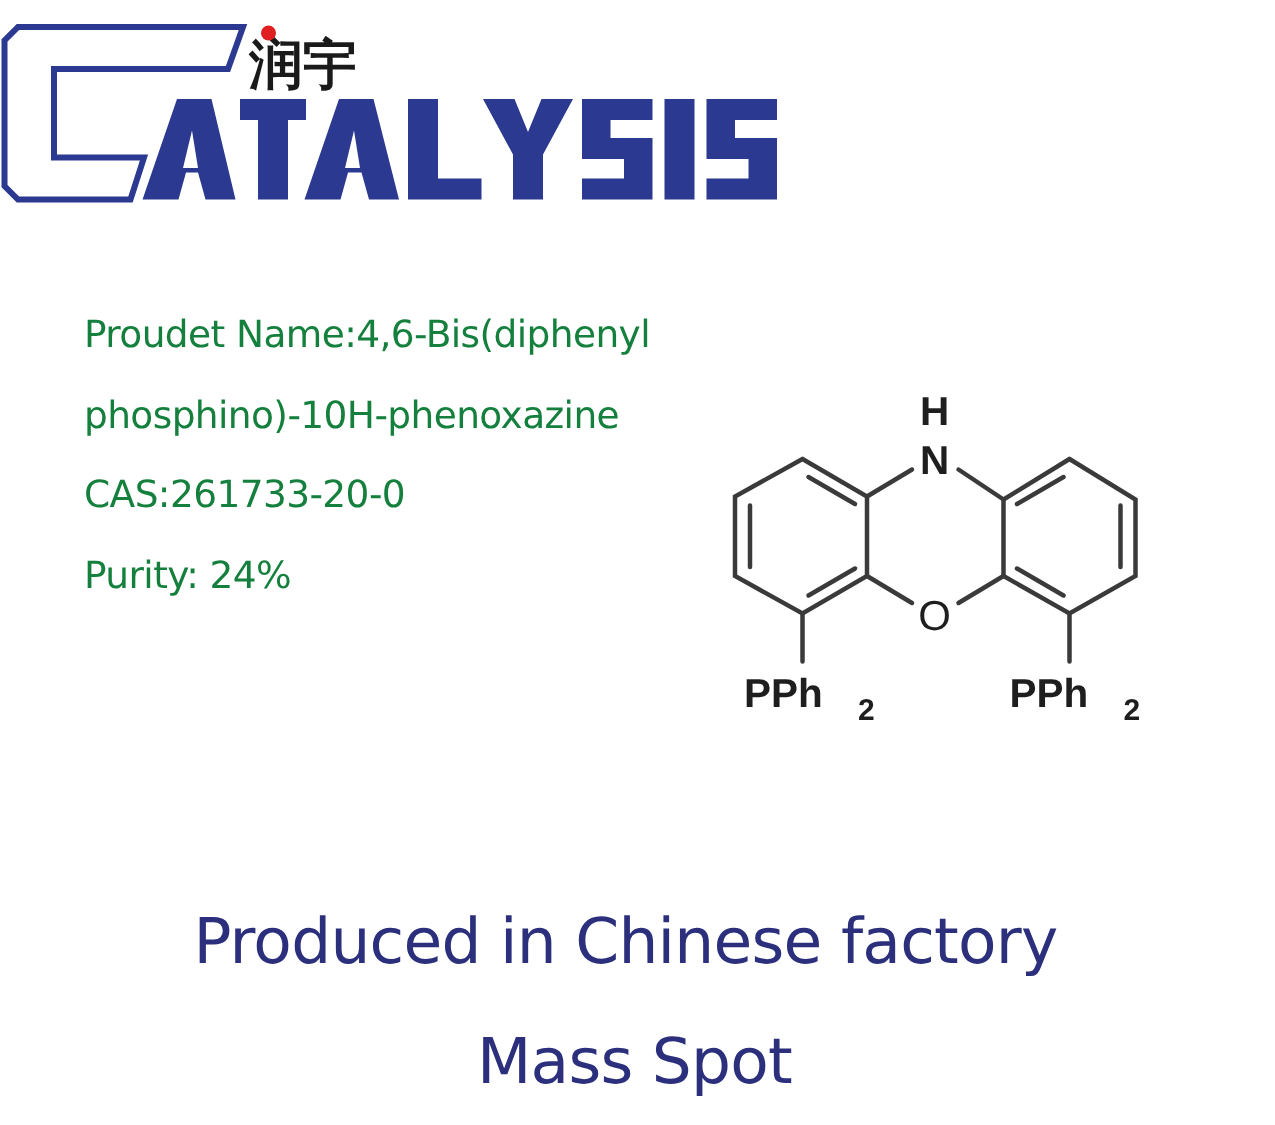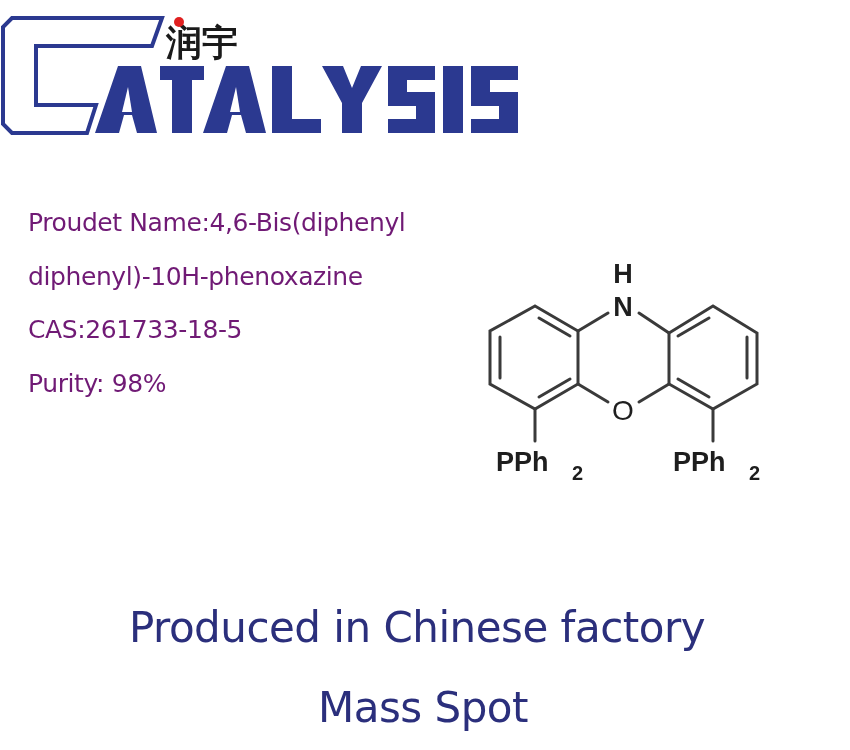--- a/index.html
+++ b/index.html
@@ -4,22 +4,22 @@
   <style>
     html, body { margin: 0; padding: 0; }
     body {
       width: 850px; height: 750px; background: #ffffff;
       position: relative; overflow: hidden;
       font-family: "DejaVu Sans", "Liberation Sans", sans-serif;
     }
     .logo { position: absolute; left: 0; top: 16px; width: 560px; height: 130px; }
     .logo svg { display: block; }
     .info {
-      position: absolute; left: 28px; top: 196px; width: 470px;
-      color: #701a75; font-size: 25px; line-height: 53.5px;
+      position: absolute; left: 56px; top: 196px; width: 470px;
+      color: #15803d; font-size: 25px; line-height: 53.5px;
       font-family: "DejaVu Sans", sans-serif; letter-spacing: -0.4px;
     }
     .info div { white-space: nowrap; }
     .structure { position: absolute; left: 470px; top: 255px; width: 330px; height: 240px; }
     .tagline {
       position: absolute; left: 0; width: 850px; text-align: center;
       color: #2b2f7c; font-family: "DejaVu Sans", sans-serif; font-size: 42px;
       font-weight: normal; letter-spacing: -0.5px;
     }
     .tag1 { top: 603px; left: -8px; }
@@ -55,23 +55,23 @@
 
       <path d="M443 50 L463 50 L463 117 L443 117 Z"></path>
 
       <path d="M471 50 L518 50 L518 64 L490 64 L490 76 L518 76 L518 117 L471 117 L471 103 L499 103 L499 90 L471 90 Z"></path>
     </g>
   </svg>
 </div>
 
 <div class="info">
   <div>Proudet Name:4,6-Bis(diphenyl</div>
-  <div>diphenyl)-10H-phenoxazine</div>
-  <div>CAS:261733-18-5</div>
-  <div>Purity: 98%</div>
+  <div>phosphino)-10H-phenoxazine</div>
+  <div>CAS:261733-20-0</div>
+  <div>Purity: 24%</div>
 </div>
 
 <div class="structure">
   <svg width="330" height="240" viewBox="470 255 330 240">
     <g stroke="#3a3a3a" stroke-width="3" fill="none" stroke-linecap="round">
 
       <polyline points="535,306 578,331 578,384 535,409 490,384 490,331 535,306"></polyline>
       <line x1="539" y1="318" x2="570" y2="336"></line>
       <line x1="500" y1="337" x2="500" y2="378"></line>
       <line x1="539" y1="397" x2="570" y2="379"></line>

